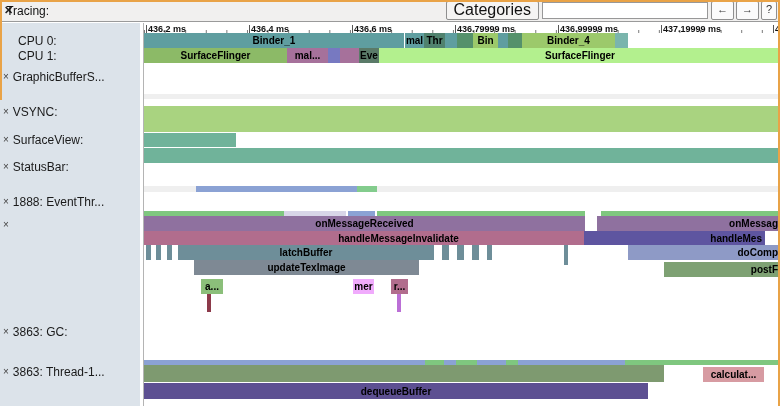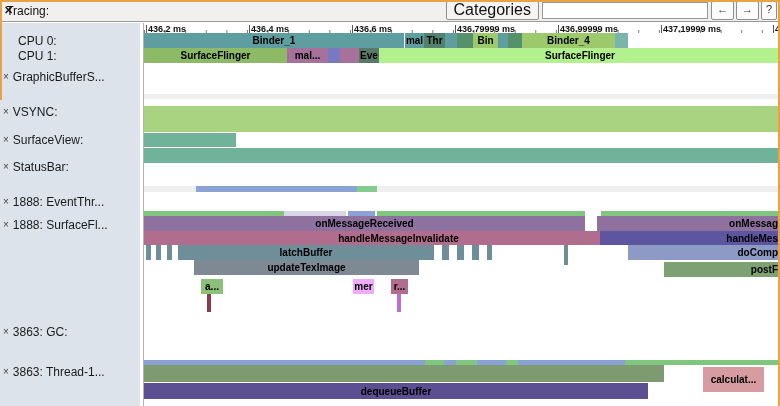--- a/index.html
+++ b/index.html
@@ -109,21 +109,20 @@
       <div class="track-label closable" style="top: 136px;">
         <span class="close-x">×</span>
         <span>StatusBar:</span>
       </div>
       <div class="track-label closable" style="top: 171px;">
         <span class="close-x">×</span>
         <span>1888: EventThr...</span>
       </div>
       <div class="track-label closable" style="top: 194px;">
         <span class="close-x">×</span>
-        <span>1888: SurfaceFl...</span>
       </div>
       <div class="track-label closable" style="top: 301px;">
         <span class="close-x">×</span>
         <span>3863: GC:</span>
       </div>
       <div class="track-label closable" style="top: 341px;">
         <span class="close-x">×</span>
         <span>3863: Thread-1...</span>
       </div>
     </div>
@@ -153,21 +152,21 @@
         <div class="bar" style="left: 52px; top: 163px; width: 161px; height: 6px; background: rgb(139, 162, 212);"></div>
         <div class="bar" style="left: 213px; top: 163px; width: 20px; height: 6px; background: rgb(131, 204, 141);"></div>
         <div class="bar" style="left: 0px; top: 188px; width: 140px; height: 5px; background: rgb(127, 199, 127);"></div>
         <div class="bar" style="left: 140px; top: 188px; width: 62px; height: 5px; background: rgb(216, 214, 232);"></div>
         <div class="bar" style="left: 204px; top: 188px; width: 27px; height: 5px; background: rgb(139, 162, 212);"></div>
         <div class="bar" style="left: 233px; top: 188px; width: 208px; height: 5px; background: rgb(127, 199, 127);"></div>
         <div class="bar" style="left: 457px; top: 188px; width: 180px; height: 5px; background: rgb(127, 199, 127);"></div>
         <div class="bar" style="left: 0px; top: 193px; width: 441px; height: 15px; background: rgb(143, 113, 159);">onMessageReceived</div>
         <div class="bar right" style="left: 453px; top: 193px; width: 184px; height: 15px; background: rgb(143, 113, 159);">onMessag</div>
         <div class="bar" style="left: 0px; top: 208px; width: 509px; height: 14px; background: rgb(177, 109, 141);">handleMessageInvalidate</div>
-        <div class="bar right" style="left: 456px; top: 208px; width: 181px; height: 14px; background: rgb(94, 85, 160);">handleMes</div>
+        <div class="bar right" style="left: 440px; top: 208px; width: 181px; height: 14px; background: rgb(94, 85, 160);">handleMes</div>
         <div class="bar" style="left: 2px; top: 222px; width: 5px; height: 15px; background: rgb(110, 142, 153);"></div>
         <div class="bar" style="left: 12px; top: 222px; width: 5px; height: 15px; background: rgb(110, 142, 153);"></div>
         <div class="bar" style="left: 23px; top: 222px; width: 5px; height: 15px; background: rgb(110, 142, 153);"></div>
         <div class="bar" style="left: 34px; top: 222px; width: 256px; height: 15px; background: rgb(110, 142, 153);">latchBuffer</div>
         <div class="bar" style="left: 298px; top: 222px; width: 7px; height: 15px; background: rgb(110, 142, 153);"></div>
         <div class="bar" style="left: 313px; top: 222px; width: 7px; height: 15px; background: rgb(110, 142, 153);"></div>
         <div class="bar" style="left: 328px; top: 222px; width: 7px; height: 15px; background: rgb(110, 142, 153);"></div>
         <div class="bar" style="left: 343px; top: 222px; width: 5px; height: 15px; background: rgb(110, 142, 153);"></div>
         <div class="bar" style="left: 420px; top: 222px; width: 4px; height: 20px; background: rgb(110, 142, 153);"></div>
         <div class="bar right" style="left: 484px; top: 222px; width: 153px; height: 15px; background: rgb(142, 154, 198);">doComp</div>
@@ -180,21 +179,21 @@
         <div class="bar" style="left: 253px; top: 271px; width: 4px; height: 18px; background: rgb(187, 111, 214);"></div>
         <div class="bar" style="left: 0px; top: 337px; width: 281px; height: 5px; background: rgb(139, 162, 212);"></div>
         <div class="bar" style="left: 281px; top: 337px; width: 19px; height: 5px; background: rgb(127, 199, 127);"></div>
         <div class="bar" style="left: 300px; top: 337px; width: 12px; height: 5px; background: rgb(139, 162, 212);"></div>
         <div class="bar" style="left: 312px; top: 337px; width: 21px; height: 5px; background: rgb(127, 199, 127);"></div>
         <div class="bar" style="left: 333px; top: 337px; width: 29px; height: 5px; background: rgb(139, 162, 212);"></div>
         <div class="bar" style="left: 362px; top: 337px; width: 12px; height: 5px; background: rgb(127, 199, 127);"></div>
         <div class="bar" style="left: 374px; top: 337px; width: 107px; height: 5px; background: rgb(139, 162, 212);"></div>
         <div class="bar" style="left: 481px; top: 337px; width: 156px; height: 5px; background: rgb(127, 199, 127);"></div>
         <div class="bar" style="left: 0px; top: 342px; width: 520px; height: 17px; background: rgb(126, 154, 112);"></div>
-        <div class="bar" style="left: 559px; top: 344px; width: 61px; height: 25px; background: rgb(215, 155, 162);">calculat...</div>
+        <div class="bar" style="left: 559px; top: 344px; width: 61px; height: 15px; background: rgb(215, 155, 162);">calculat...</div>
         <div class="bar" style="left: 0px; top: 360px; width: 504px; height: 16px; background: rgb(93, 80, 146);">dequeueBuffer</div>
       </div>
     <div id="ruler">
         <div class="major-tick" style="left: 2px;"></div>
         <div class="ruler-label" style="left: 4px;">436.2 ms</div>
         <div class="major-tick" style="left: 105px;"></div>
         <div class="ruler-label" style="left: 107px;">436.4 ms</div>
         <div class="major-tick" style="left: 208px;"></div>
         <div class="ruler-label" style="left: 210px;">436.6 ms</div>
         <div class="major-tick" style="left: 311px;"></div>

